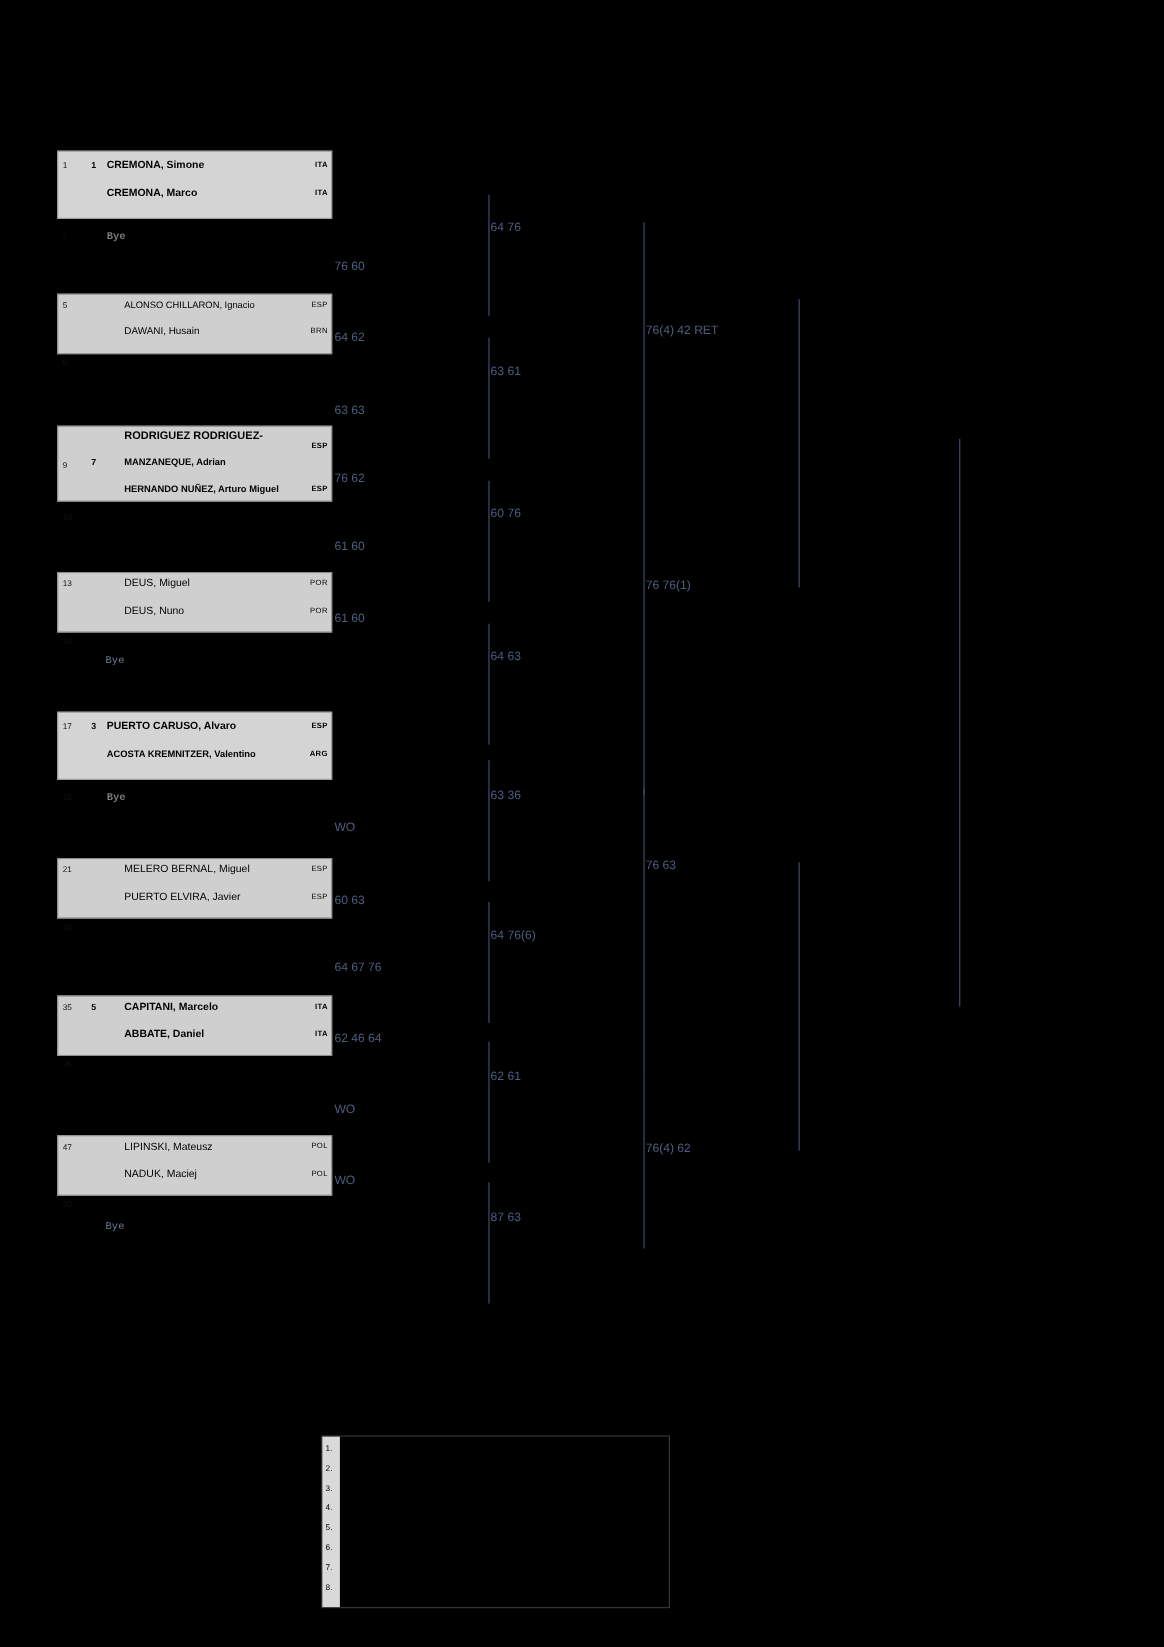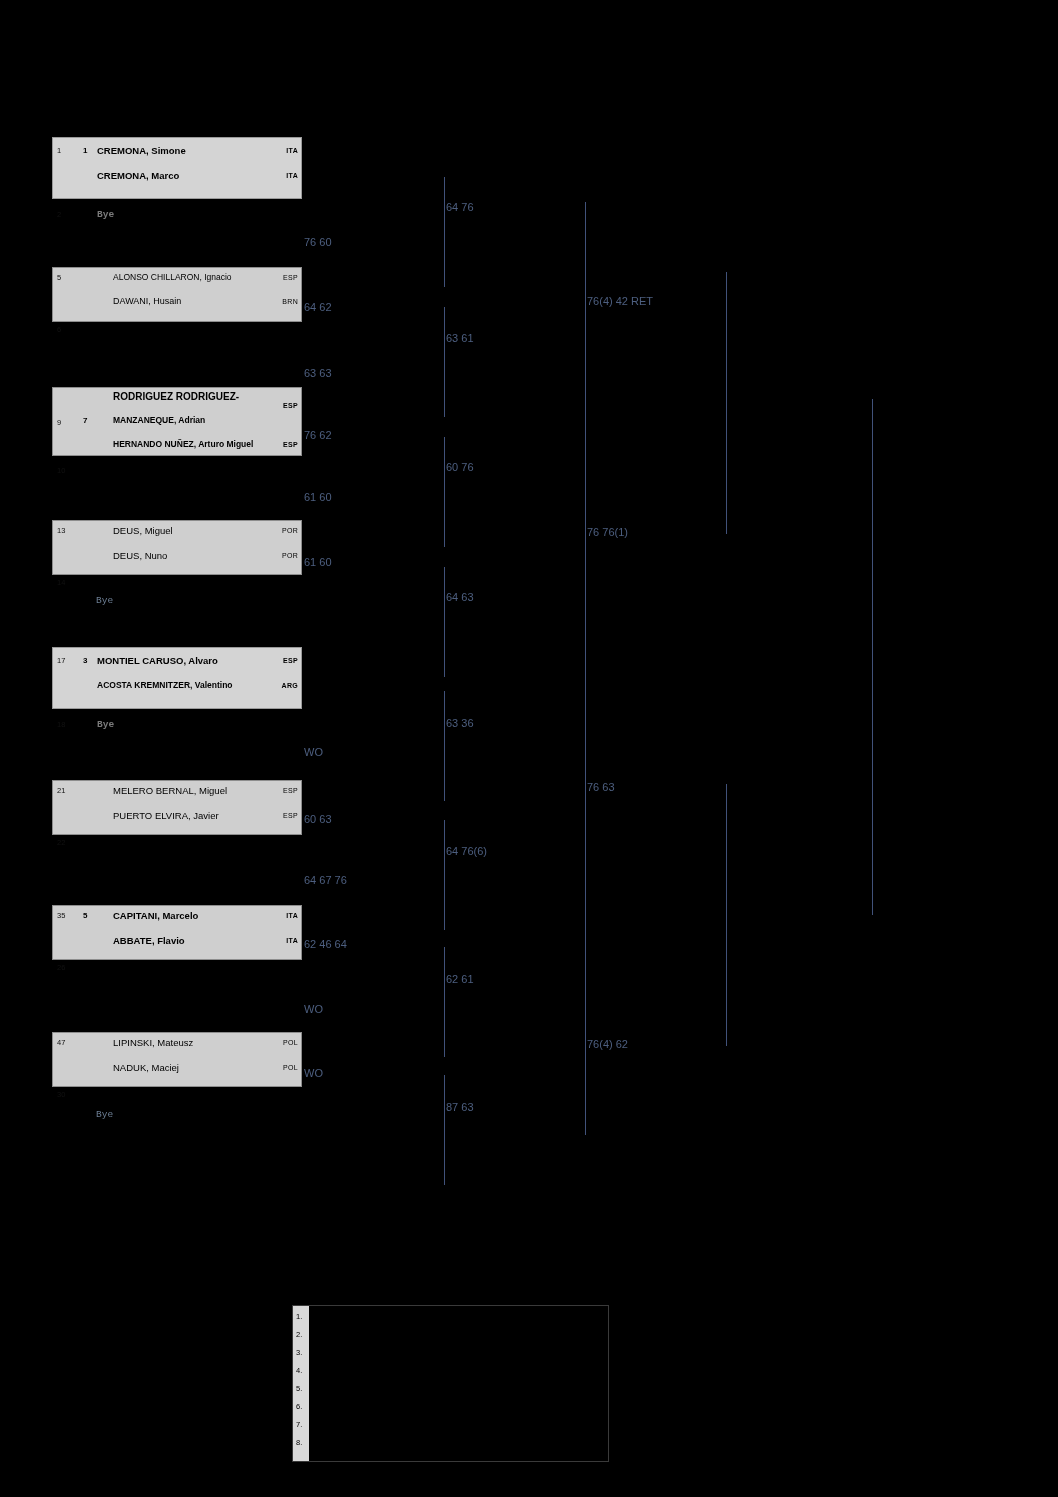--- a/index.html
+++ b/index.html
@@ -210,21 +210,21 @@
       <span class="nm">PEREZ CALLE, Sergi</span>
       <span class="ctry">ESP</span>
     </div>
   </div>
   <div class="byeline" style="left:44px; top:568px;">Bye</div>
 
   <div class="slot seeded" style="left:0px; top:620px; height:62px;">
     <div class="row" style="top:6px;">
       <span class="lineno">17</span>
       <span class="seed">3</span>
-      <span class="nm">MONTIEL CARUSO, Alvaro</span>
+      <span class="nm">PUERTO CARUSO, Alvaro</span>
       <span class="ctry">ESP</span>
     </div>
     <div class="row" style="top:18px;">
       <span class="nm" style="font-size:8.5px;">ACOSTA KREMNITZER, Valentino</span>
       <span class="ctry">ARG</span>
     </div>
     <div class="row" style="top:44px;">
       <span class="lineno">18</span>
       <span class="nm byeline onwhite" style="position:absolute;left:44px;top:0;">Bye</span>
     </div>
@@ -252,21 +252,21 @@
   </div>
 
   <div class="slot plain" style="left:0px; top:878px; height:55px;">
     <div class="row" style="top:3px;">
       <span class="lineno">35</span>
       <span class="seed">5</span>
       <span class="nm" style="font-weight:bold;">CAPITANI, Marcelo</span>
       <span class="ctry" style="font-weight:bold;">ITA</span>
     </div>
     <div class="row" style="top:15px;">
-      <span class="nm" style="font-weight:bold;">ABBATE, Flavio</span>
+      <span class="nm" style="font-weight:bold;">ABBATE, Daniel</span>
       <span class="ctry" style="font-weight:bold;">ITA</span>
     </div>
     <div class="row" style="top:29px;">
       <span class="lineno">26</span>
       <span class="nm">SIETSMA, Robin</span>
       <span class="ctry">NED</span>
     </div>
     <div class="row" style="top:41px;">
       <span class="nm">LOOTSMA, Werner</span>
       <span class="ctry">NED</span>

